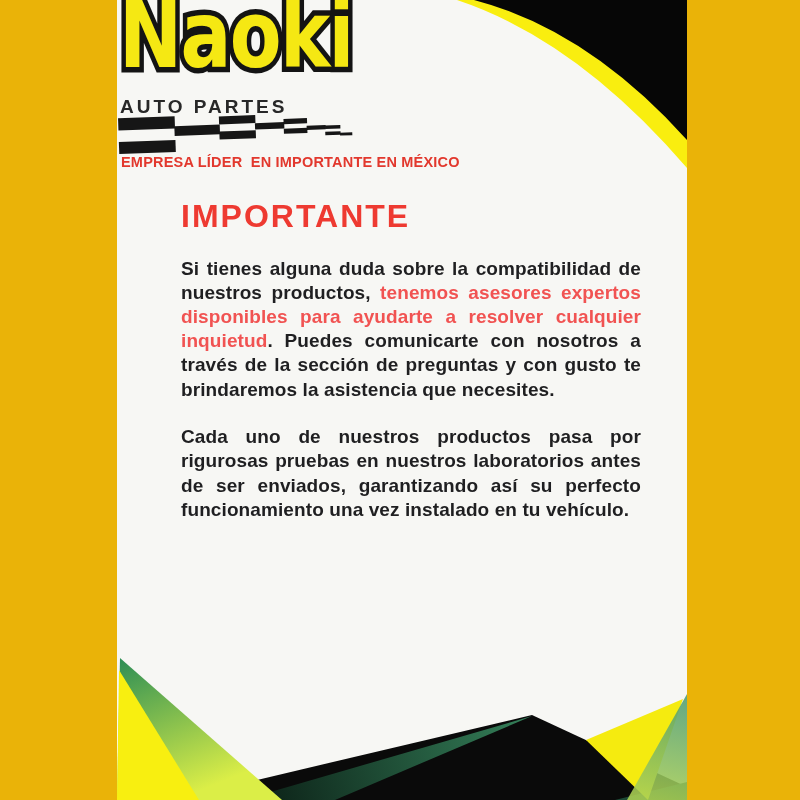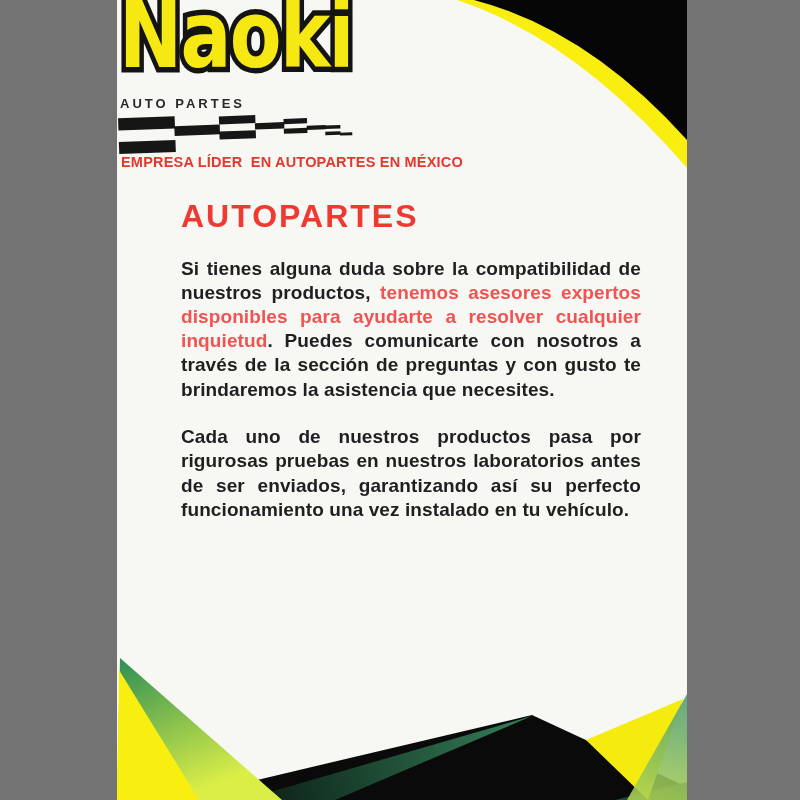--- a/index.html
+++ b/index.html
@@ -1,21 +1,21 @@
 <!DOCTYPE html>
 <html style="--canvas-bg: #f7f7f4; --brand-yellow: #f5e813; --outline-black: #141414; --accent-red: #e2382d; --heading-red: #ee3a31; --highlight-red: #f15352; --text-dark: #1f1f21; --deco-yellow: #f8ef10; --deco-green-mid: #37a058; --deco-green-light: #dbee47; --deco-teal: #4f9d74; --deco-dark-green: #1d4936; --deco-black: #0a0a0a;"><head>
 <meta charset="utf-8">
 <style>
   html,body{margin:0;padding:0;}
   body{
     width:800px;height:800px;background:#ffffff;overflow:hidden;
     font-family:"Liberation Sans",sans-serif;
     position:relative;
   }
-  .page{position:absolute;inset:0;background:#737373;}
+  .page{position:absolute;inset:0;background:#eab308;}
   .canvas{
     position:absolute;left:117px;top:0;width:570px;height:800px;
     background:var(--canvas-bg,#f7f7f4);overflow:hidden;
   }
   
   .corner-accent{position:absolute;top:0;right:0;width:240px;height:170px;pointer-events:none;}
   
   .logo-block{position:absolute;left:0;top:0;width:470px;height:180px;}
   .logo-text{
     position:absolute;left:2px;top:-10px;
@@ -31,21 +31,21 @@
     color:var(--outline-black,#141414);
     -webkit-text-stroke:11px var(--outline-black,#141414);
     text-shadow:
       3px 0 0 var(--outline-black,#141414),-3px 0 0 var(--outline-black,#141414),
       0 3px 0 var(--outline-black,#141414),0 -3px 0 var(--outline-black,#141414),
       2px 2px 0 var(--outline-black,#141414),-2px 2px 0 var(--outline-black,#141414),
       2px -2px 0 var(--outline-black,#141414),-2px -2px 0 var(--outline-black,#141414);
   }
   .logo-sub{
     position:absolute;left:3px;top:96px;
-    font-size:13px;font-weight:bold;letter-spacing:3px;
+    font-size:19px;font-weight:bold;letter-spacing:3px;
     color:#282828;white-space:nowrap;
   }
   .flag{position:absolute;left:0;top:112px;width:250px;height:64px;transform:rotate(-2deg);}
   .tagline{
     position:absolute;left:4px;top:154px;
     font-size:14.5px;font-weight:bold;letter-spacing:.2px;
     color:var(--accent-red,#e2382d);white-space:pre;
   }
   
   .content{position:absolute;left:64px;top:199px;width:460px;}
@@ -86,25 +86,25 @@
           <rect x="102.8" y="3.6" width="36.4" height="8.0" fill="#161616"></rect>
           <rect x="102.8" y="18.7" width="36.4" height="8.0" fill="#161616"></rect>
           <rect x="138.6" y="11.6" width="29.3" height="6.4" fill="#161616"></rect>
           <rect x="167.3" y="8.4" width="23.5" height="5.2" fill="#161616"></rect>
           <rect x="167.3" y="18.1" width="23.5" height="5.2" fill="#161616"></rect>
           <rect x="190.2" y="15.9" width="19.0" height="4.3" fill="#161616"></rect>
           <rect x="208.6" y="16.4" width="15.3" height="3.5" fill="#161616"></rect>
           <rect x="208.6" y="22.6" width="15.3" height="3.5" fill="#161616"></rect>
           <rect x="223.3" y="24.1" width="12.3" height="2.9" fill="#161616"></rect>
         </svg>
-      <div class="tagline">EMPRESA LÍDER  EN AUTOPARTES EN MÉXICO</div>
+      <div class="tagline">EMPRESA LÍDER  EN IMPORTANTE EN MÉXICO</div>
     </div>
 
     <div class="content">
-      <h1 class="heading">AUTOPARTES</h1>
+      <h1 class="heading">IMPORTANTE</h1>
       <div>
           <p class="body-p"><span class="seg-dark">Si tienes alguna duda sobre la compatibilidad de nuestros productos, </span><span class="seg-red">tenemos asesores expertos disponibles para ayudarte a resolver cualquier inquietud</span><span class="seg-dark">. Puedes comunicarte con nosotros a través de la sección de preguntas y con gusto te brindaremos la asistencia que necesites.</span></p>
           <p class="body-p"><span class="seg-dark">Cada uno de nuestros productos pasa por rigurosas pruebas en nuestros laboratorios antes de ser enviados, garantizando así su perfecto funcionamiento una vez instalado en tu vehículo.</span></p>
         </div>
     </div>
 
     <svg class="deco" viewBox="0 0 570 800" aria-hidden="true">
       <defs>
         <linearGradient id="gLeftGreen" gradientUnits="userSpaceOnUse" x1="3" y1="660" x2="60" y2="800">
           <stop offset="0" stop-color="#2f8f55"></stop>

